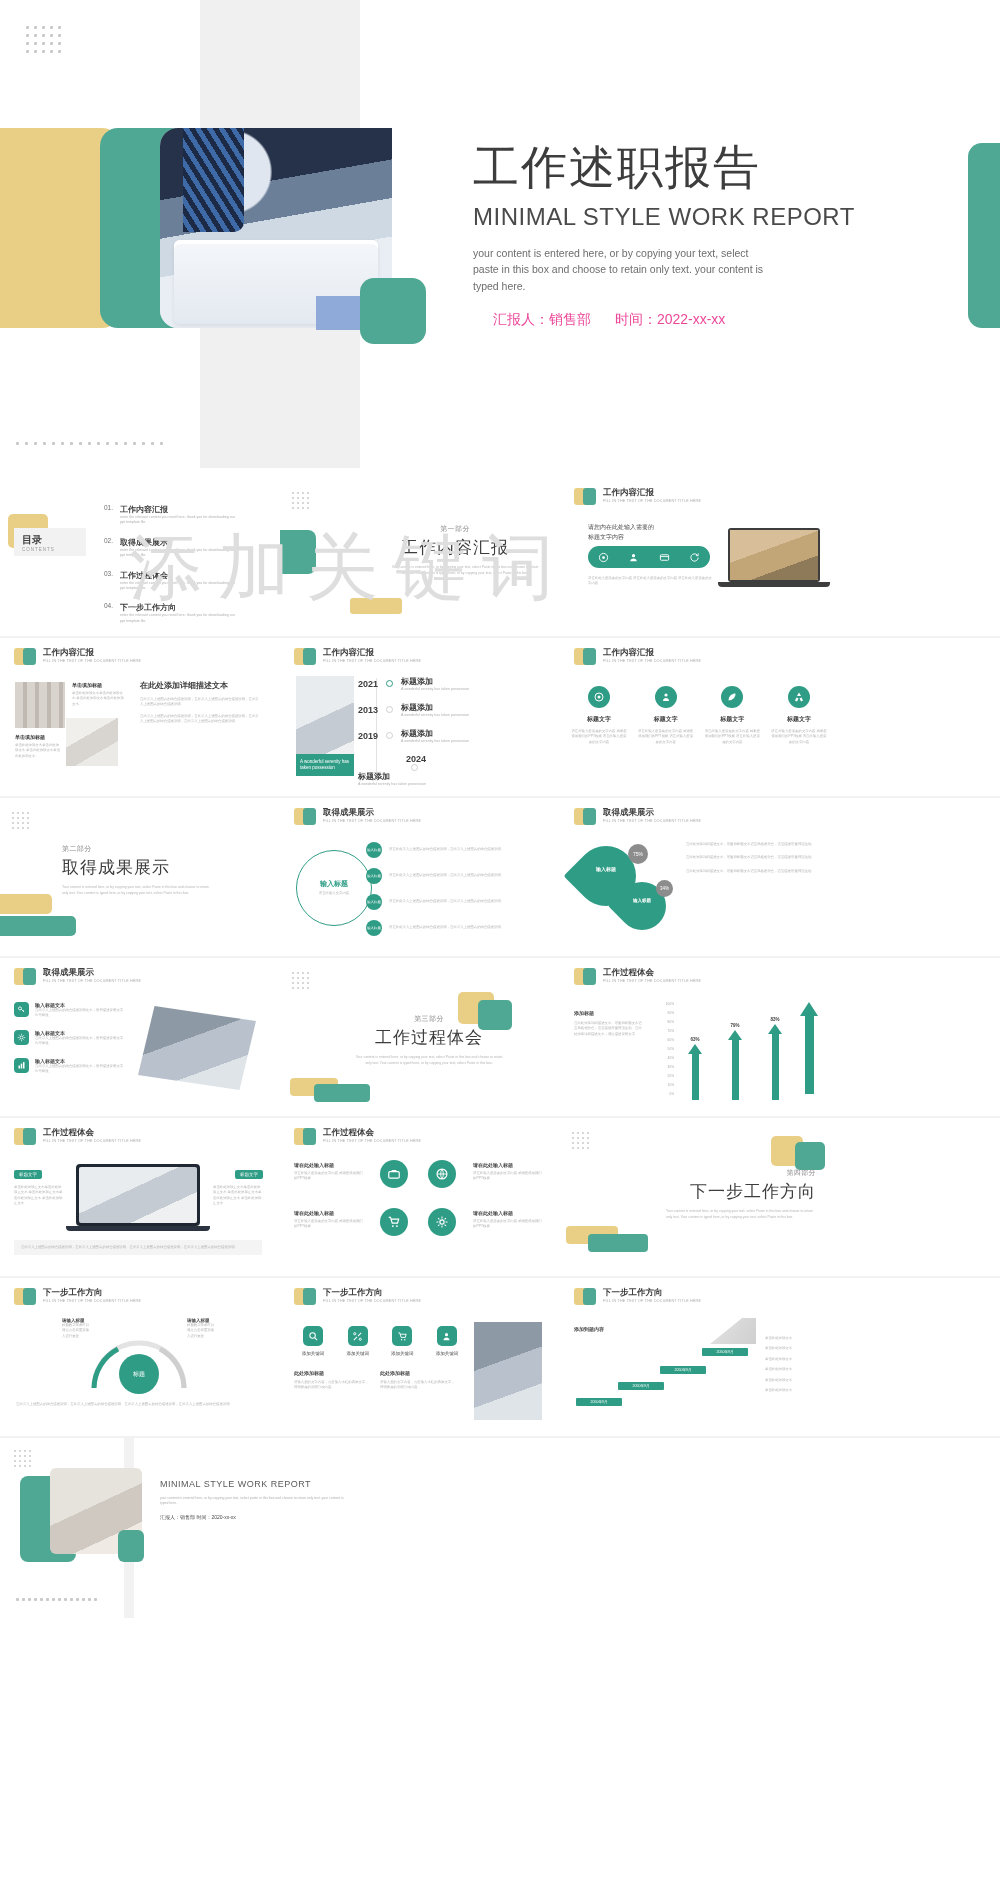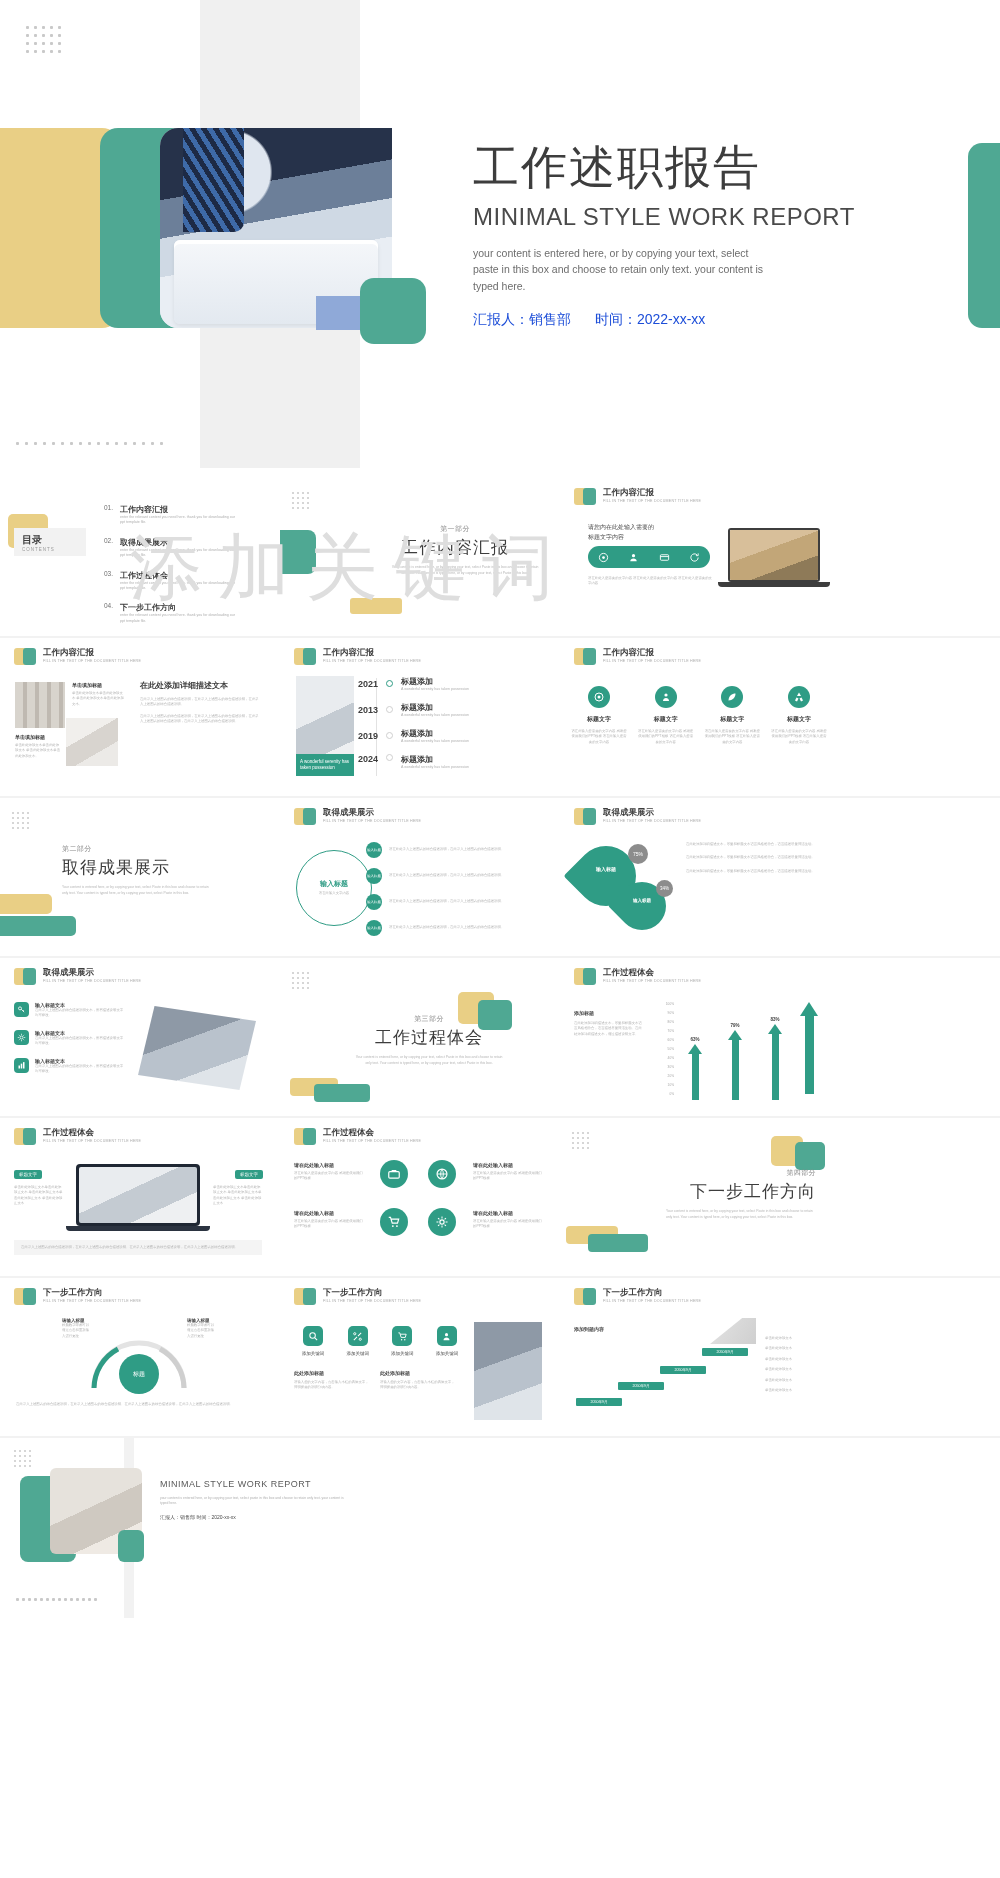--- a/index.html
+++ b/index.html
@@ -34,21 +34,21 @@
      background: linear-gradient(180deg,#f5f7fa,#e3e9f0); border-radius:6px;
      box-shadow: inset 0 4px 0 #ffffff, 0 2px 4px rgba(0,0,0,.08); }
   .teal-round   { position:absolute; left:360px; top:278px; width:66px; height:66px; background:#4fa893; border-radius:14px; }
   .blue-square  { position:absolute; left:316px; top:296px; width:56px; height:34px; background:#8fa9d8; }
   .right-teal   { position:absolute; right:-18px; top:143px; width:50px; height:185px; background:#4fa893; border-radius:14px; }
 
   .cover-text { position:absolute; left:473px; top:142px; width:430px; }
   .cover-title { font-size:46px; letter-spacing:2px; color:#3d3d3d; font-weight:400; line-height:1.1; }
   .cover-sub   { font-size:24px; color:#4a4a4a; letter-spacing:.5px; margin-top:10px; font-weight:400; }
   .cover-para  { font-size:10.5px; color:#6d6d6d; line-height:1.6; margin-top:14px; width:300px; }
-  .cover-meta  { font-size:14px; color:#1d4ed8; margin-top:16px; }
+  .cover-meta  { font-size:14px; color:#ec4899; margin-top:16px;margin-left:20px; }
   .cover-meta span { margin-right:20px; }
   .cover-botdots { left:16px; top:442px; grid-template-columns: repeat(17, 3px); grid-template-rows: 3px; gap:6px; }
 
   
   .grid { position:absolute; left:0; top:478px; width:1000px; }
   .row { display:flex; }
   .slide { width:277px; height:156px; background:#fff; position:relative; overflow:hidden; margin:0 0 2px 0; }
   .gap { width:3px; background:#fff; }
   .rowsep { height:2px; background:#f2f2f2; }
 
@@ -339,21 +339,21 @@
           </div>
       </div>
       <div style="position:absolute;left:78px;top:90px;display:flex;align-items:center;">
         <div class="yr" style="width:20px;text-align:right;">2019</div>
         <div class="ring g" style="margin:0 8px;"></div>
         <div>
             <div class="ftitle">标题添加</div>
              <div class="fsub">A wonderful serenity has taken possession</div>
           </div>
       </div>
-      <div style="position:absolute;left:78px;top:116px;display:flex;align-items:flex-start;">
+      <div style="position:absolute;left:78px;top:116px;display:flex;align-items:flex-end;flex-direction:column;">
         <div class="yr" style="width:20px;text-align:right;">2024</div>
         <div class="ring g" style="margin:0 8px;"></div>
         <div>
             <div class="ftitle">标题添加</div>
              <div class="fsub">A wonderful serenity has taken possession</div>
           </div>
       </div>
     </div>
     <div class="gap"></div>
 

